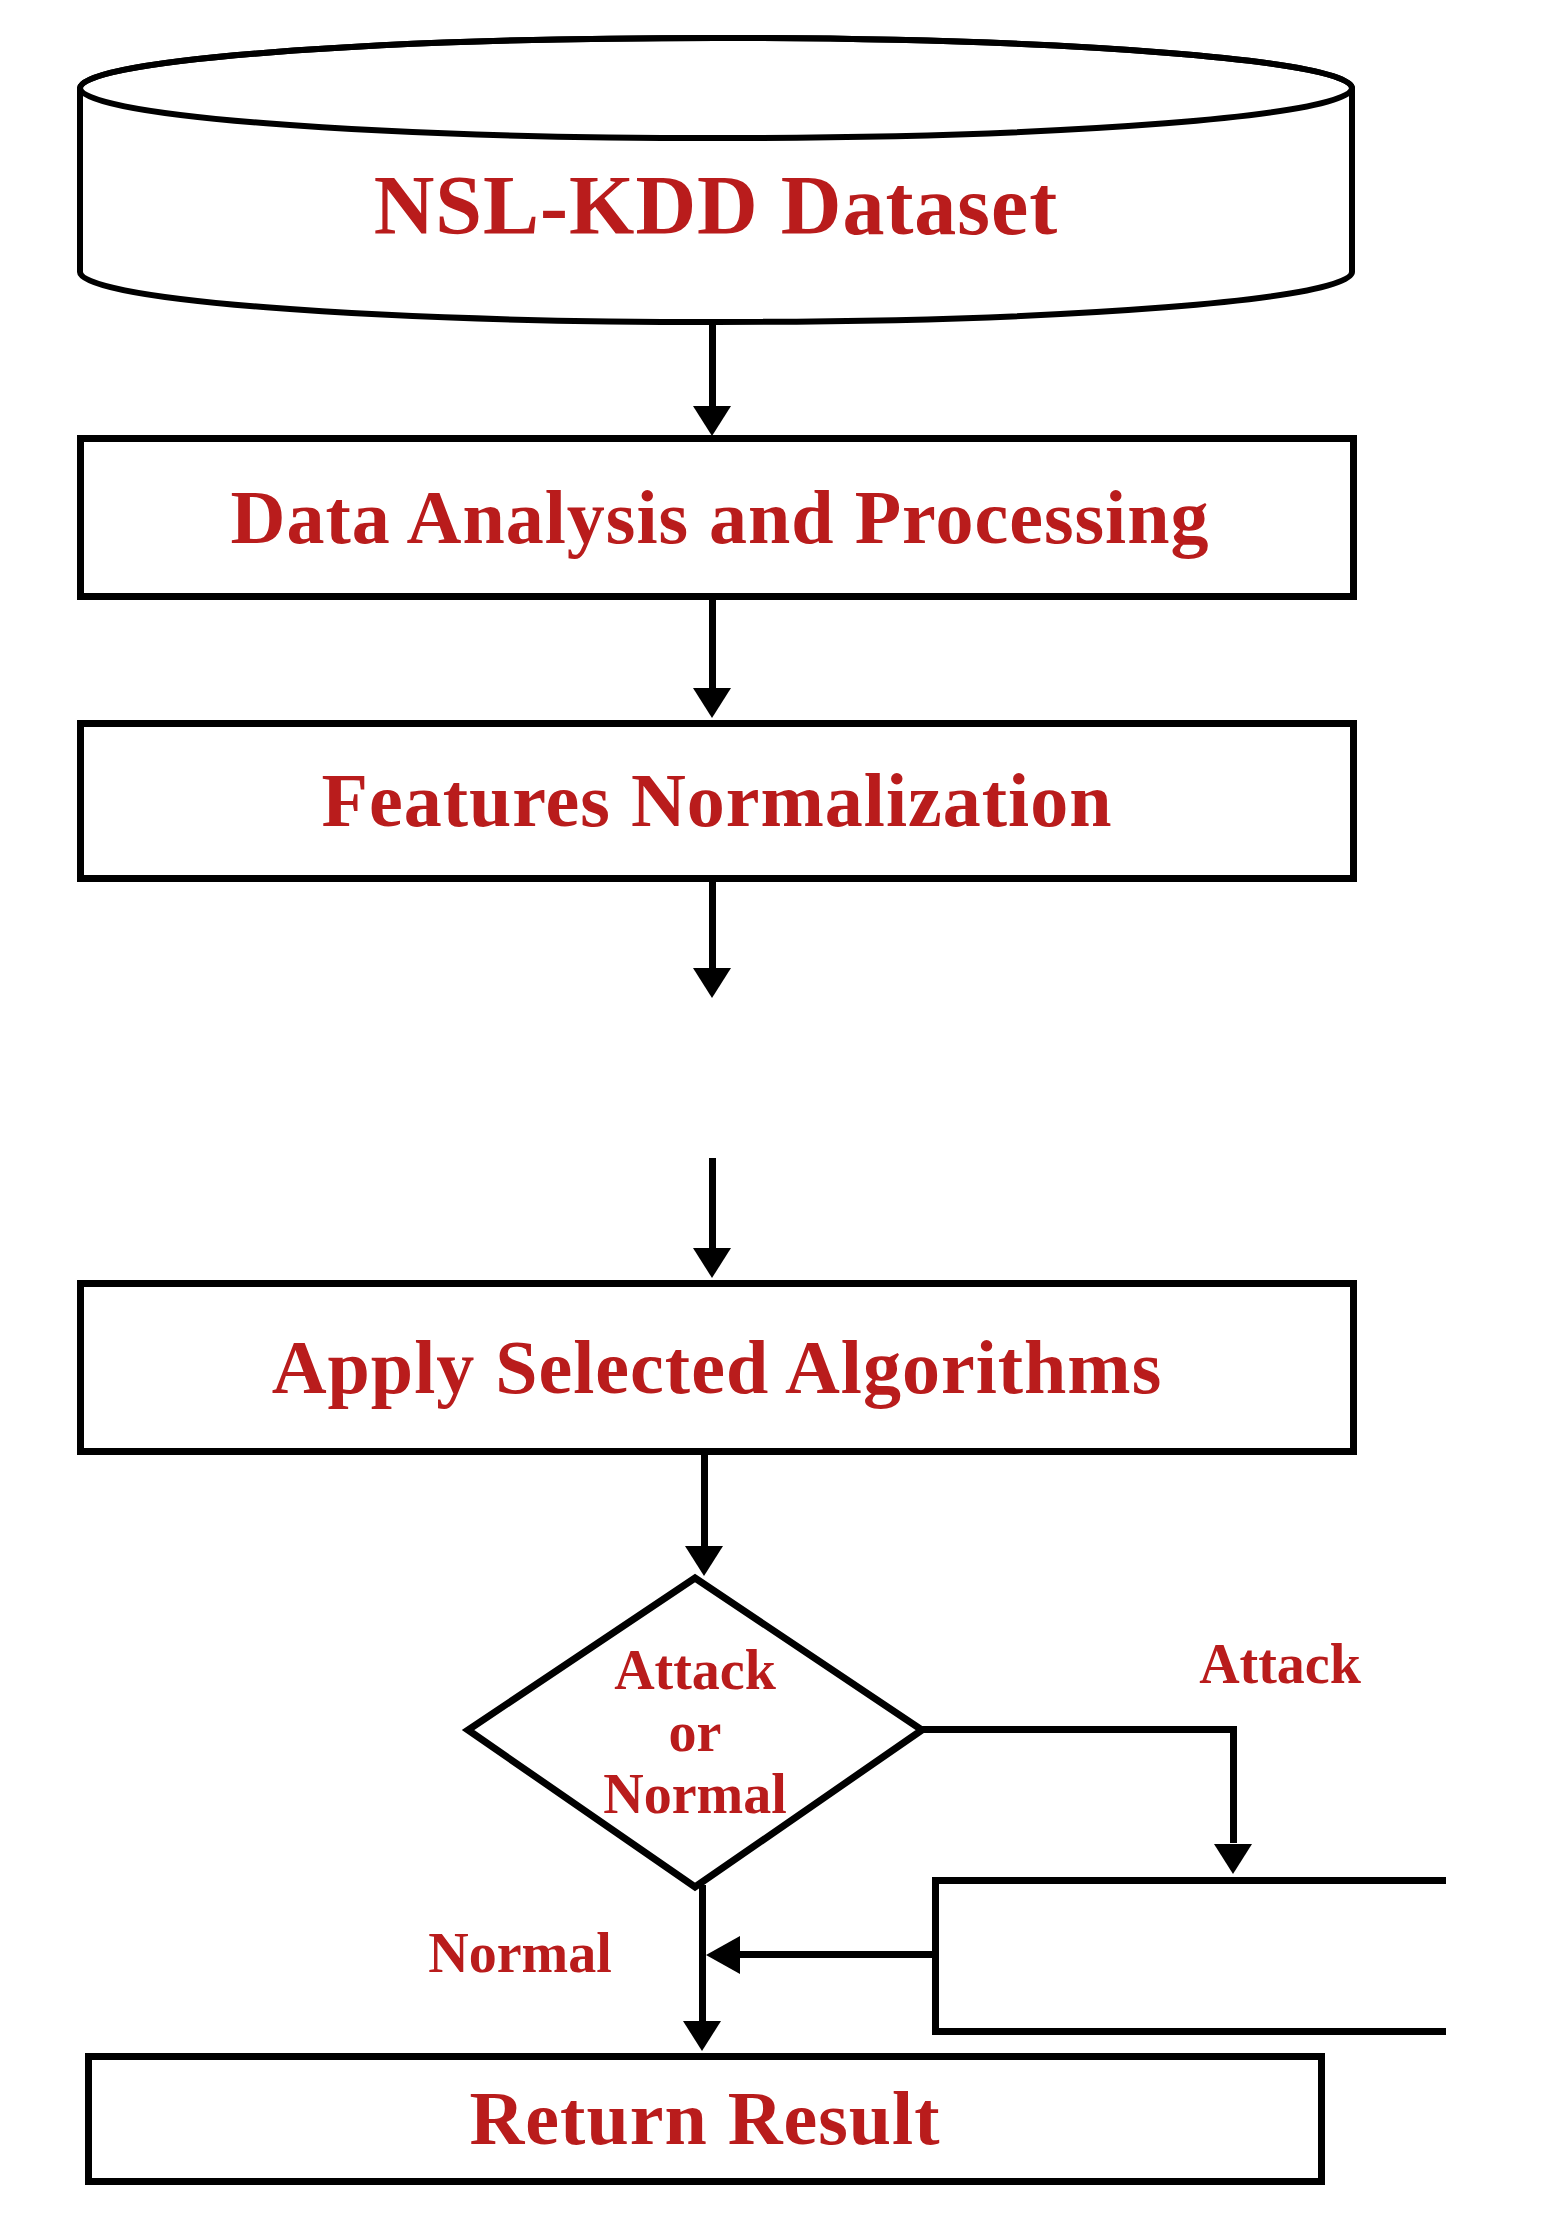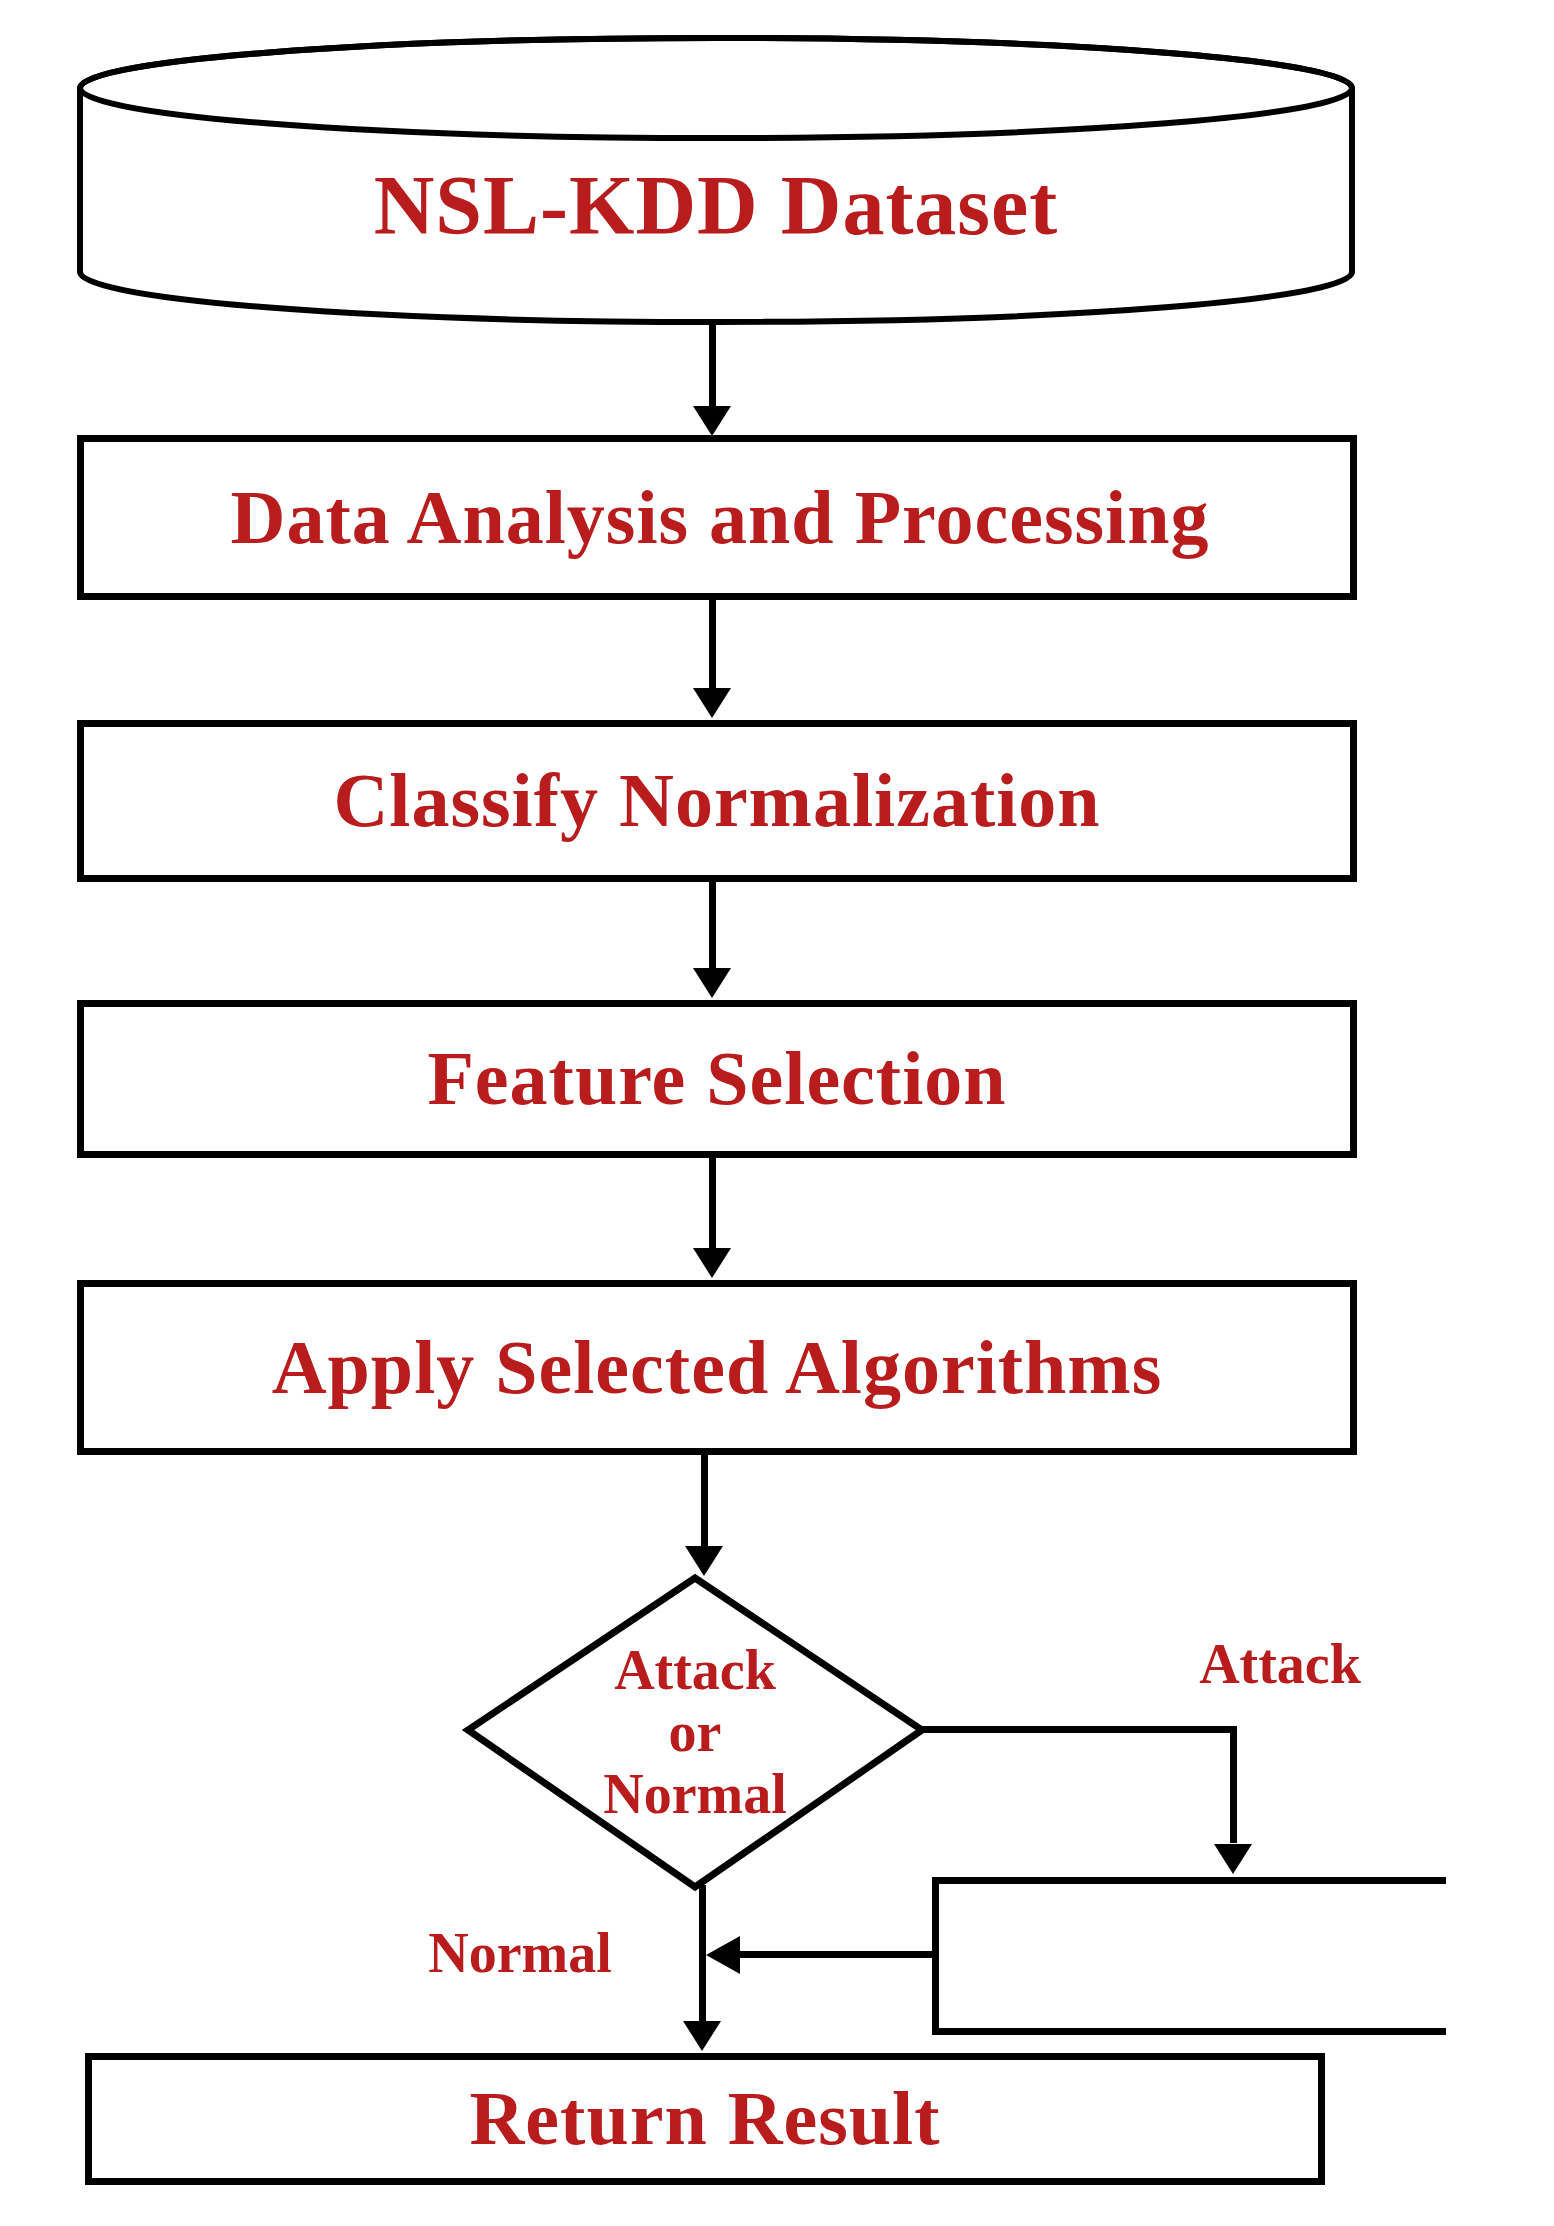--- a/index.html
+++ b/index.html
@@ -112,29 +112,26 @@
   <div class="arrow-down" style="left:693px; top:406px;"></div>
 
   <div class="node-box" style="left:77px; top:435px; width:1280px; height:165px;padding-left:6px;">
     <span class="node-label">Data Analysis and Processing</span>
   </div>
 
   <div class="shaft-v" style="left:709px; top:598px; height:92px;"></div>
   <div class="arrow-down" style="left:693px; top:688px;"></div>
 
   <div class="node-box" style="left:77px; top:720px; width:1280px; height:162px;">
-    <span class="node-label">Classify Normalization</span>
+    <span class="node-label">Features Normalization</span>
   </div>
 
   <div class="shaft-v" style="left:709px; top:880px; height:90px;"></div>
   <div class="arrow-down" style="left:693px; top:968px;"></div>
 
-  <div class="node-box" style="left:77px; top:1000px; width:1280px; height:158px;">
-    <span class="node-label">Feature Selection</span>
-  </div>
 
   <div class="shaft-v" style="left:709px; top:1158px; height:92px;"></div>
   <div class="arrow-down" style="left:693px; top:1248px;"></div>
 
   <div class="node-box" style="left:77px; top:1280px; width:1280px; height:175px;justify-content:center;">
     <span class="node-label">Apply Selected Algorithms</span>
   </div>
 
   <div class="shaft-v" style="left:701px; top:1455px; height:92px;"></div>
   <div class="arrow-down" style="left:685px; top:1546px;"></div>

